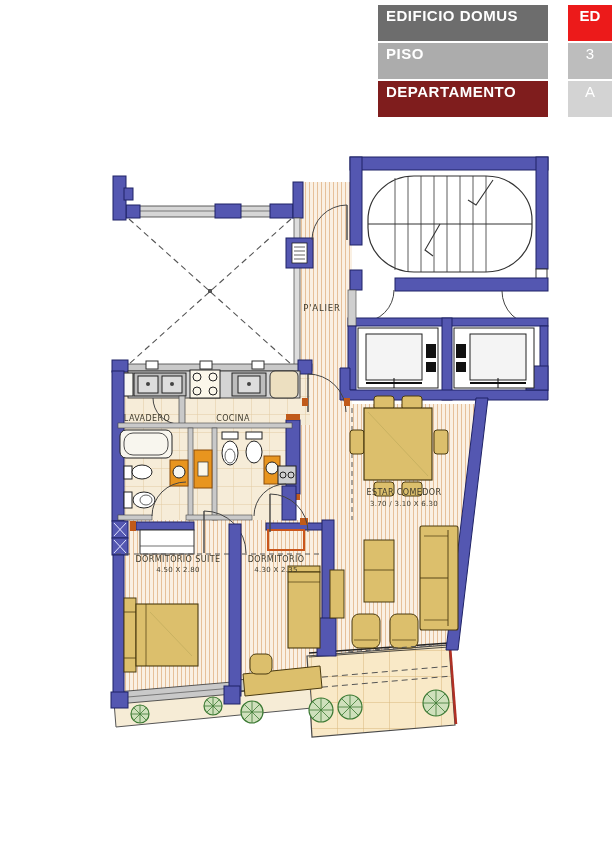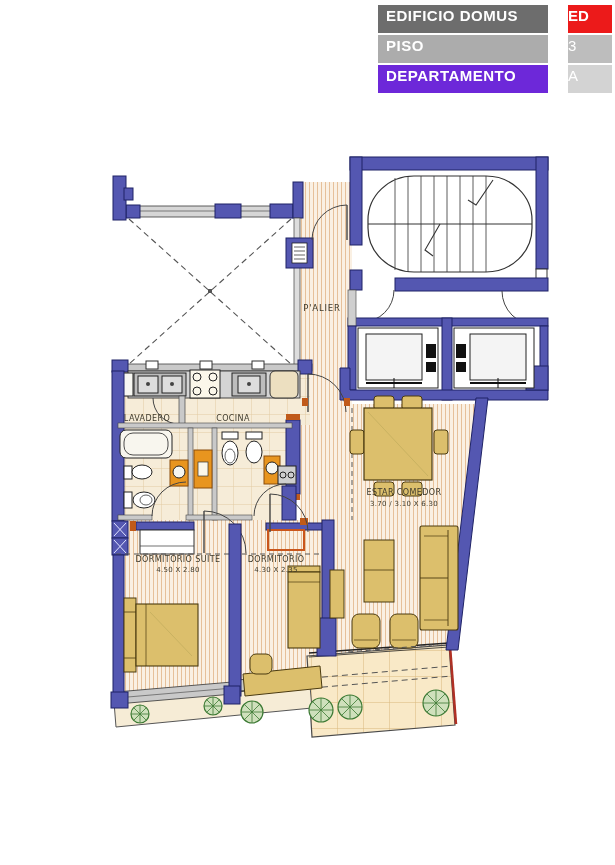--- a/index.html
+++ b/index.html
@@ -1,30 +1,30 @@
 <!DOCTYPE html>
 <html><head>
 <meta charset="utf-8">
 <style>
   html,body{margin:0;padding:0;background:#ffffff;}
   body{width:615px;height:865px;position:relative;overflow:hidden;
        font-family:"Liberation Sans", sans-serif;}
   .stage{position:absolute;inset:0;}
   
   .tb{position:absolute;left:378px;top:5px;width:234px;}
-  .tb-row{display:flex;height:28px;margin-bottom:2px;}
+  .tb-row{display:flex;height:36px;margin-bottom:2px;}
   .tb-label{flex:1;color:#ffffff;font-size:15px;line-height:22px;padding-left:8px;
             letter-spacing:.5px;white-space:nowrap;overflow:hidden;font-weight:bold;}
   .tb-cell{width:44px;margin-left:20px;color:#ffffff;font-size:15px;line-height:22px;
-           text-align:left;}
+           text-align:center;}
   .r1 .tb-label{background:#6d6d6d;font-weight:700;}
   .r1 .tb-cell{background:#ec1a1a;font-weight:700;}
   .r2 .tb-label{background:#acacac;}
   .r2 .tb-cell{background:#bdbdbd;}
-  .r3 .tb-label{background:#6d28d9;}
+  .r3 .tb-label{background:#7f1d1d;}
   .r3 .tb-cell{background:#d3d3d3;}
   
   svg text{font-family:"DejaVu Sans", sans-serif;fill:#3e3a2c;}
   .room-name{font-size:8px;letter-spacing:.4px;}
   .room-dim{font-size:7px;letter-spacing:.3px;}
   .palier-name{font-size:8.5px;letter-spacing:.8px;}
 </style>
 </head>
 <body>
 

